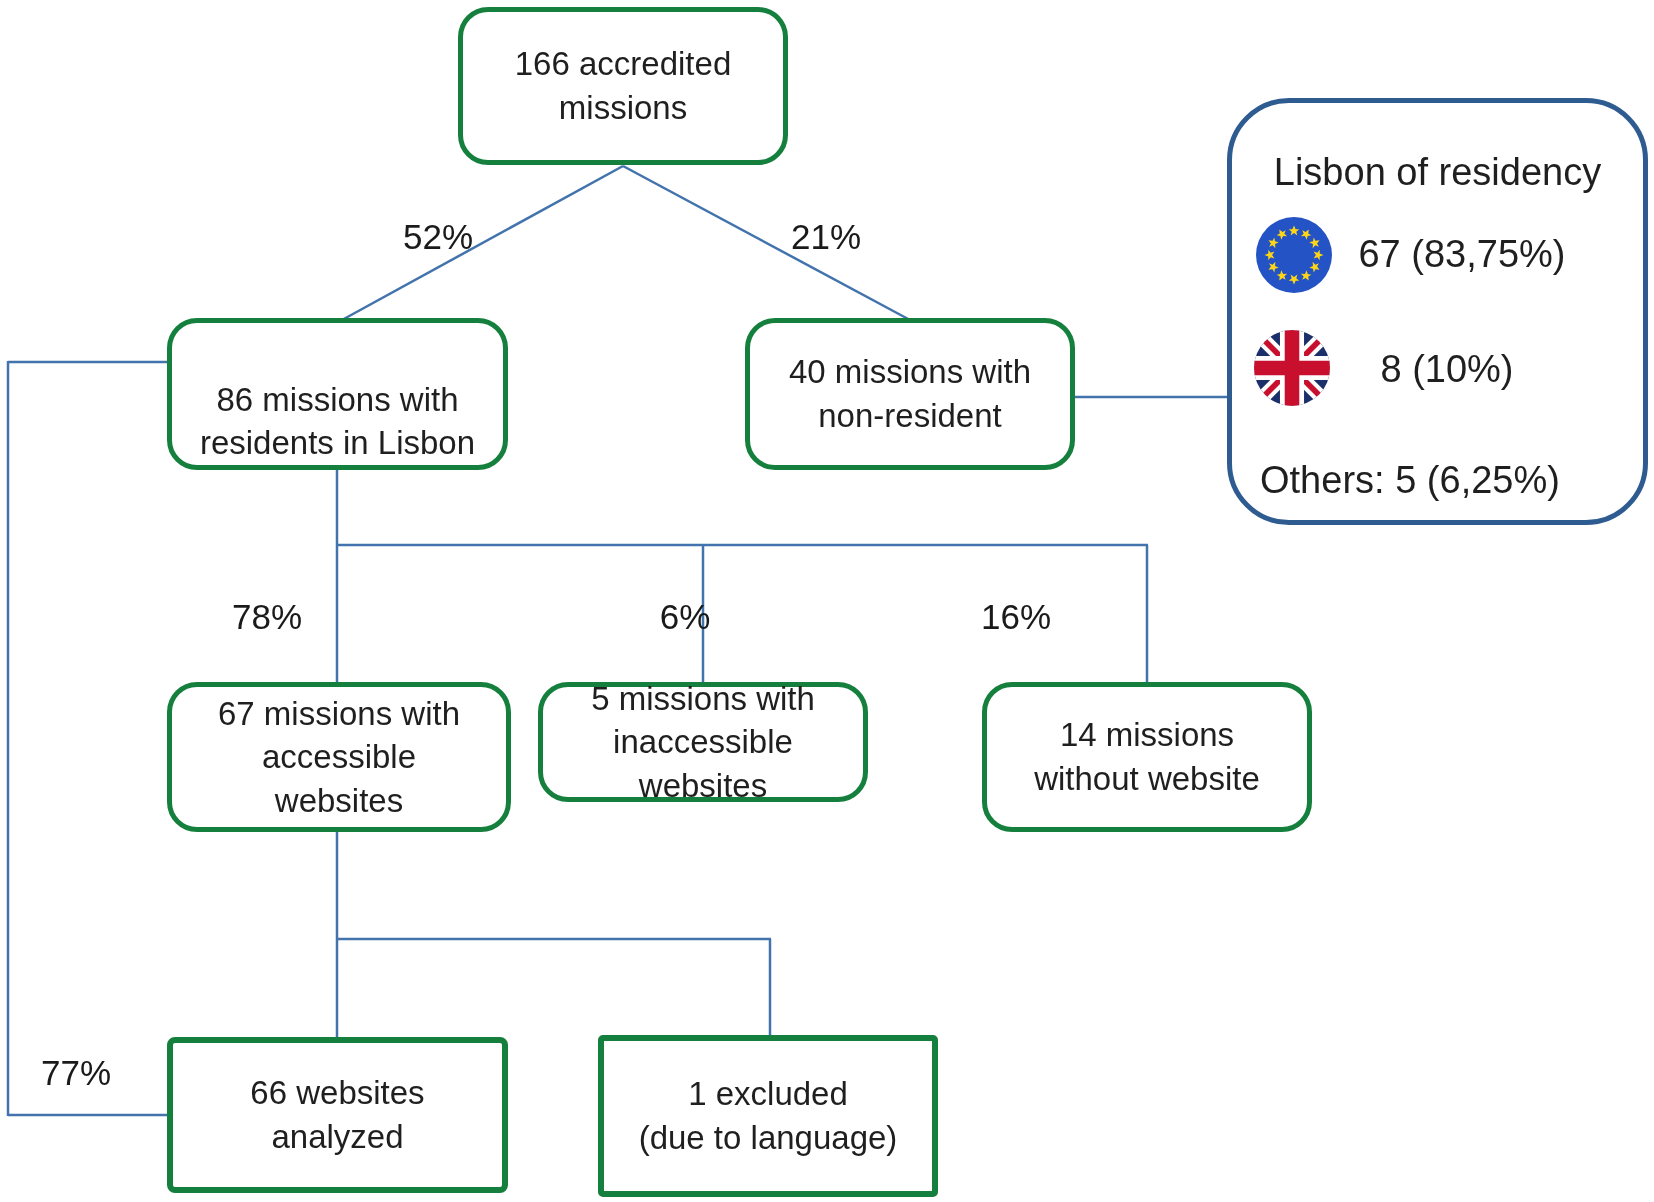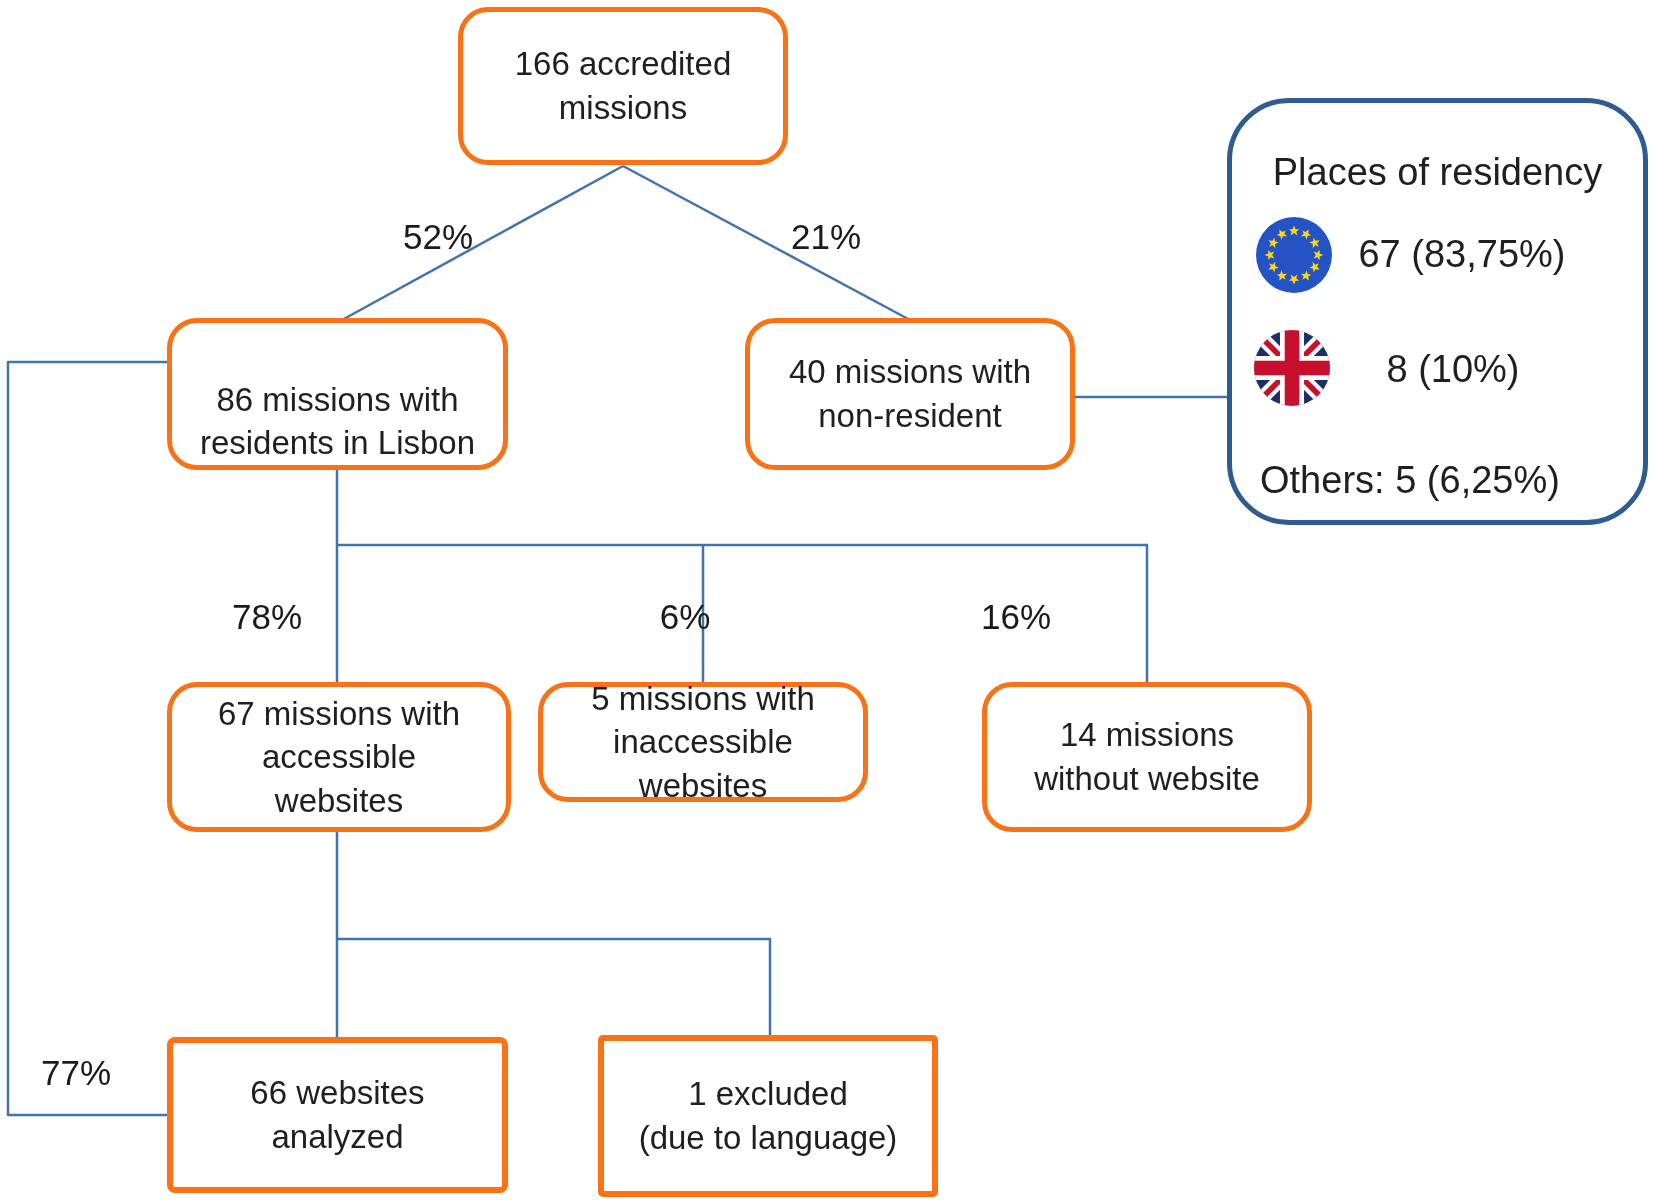--- a/index.html
+++ b/index.html
@@ -3,21 +3,21 @@
 <meta charset="utf-8">
 <style>
   html,body{margin:0;padding:0;background:#ffffff;}
   .canvas{
     position:relative;width:1654px;height:1202px;background:#ffffff;
     font-family:"Liberation Sans",sans-serif;color:#1f1f1f;overflow:hidden;
   }
   .lines{position:absolute;left:0;top:0;width:1654px;height:1202px;}
   .lines line{stroke:#4273ad;stroke-width:2.5;}
   .node{
-    position:absolute;background:#ffffff;border:5px solid #f97316;border-radius:30px;
+    position:absolute;background:#ffffff;border:5px solid #15803d;border-radius:30px;
     display:flex;align-items:center;justify-content:center;text-align:center;
     box-sizing:border-box;
   }
   .node-label{
     white-space:pre-line;font-size:33px;line-height:1.32;color:#1f1f1f;
   }
   .pct{
     position:absolute;transform:translate(-50%,-50%);font-size:35px;color:#1a1a1a;
   }
   .places{
@@ -26,21 +26,21 @@
   }
   .places-title{
     position:absolute;left:0;top:48px;width:100%;text-align:center;font-size:38px;
   }
   .flag{position:absolute;width:76px;height:76px;}
   .flag svg{display:block;width:76px;height:76px;}
   .flag-eu{left:24px;top:114px;}
   .flag-uk{left:22px;top:227px;}
   .res-value{position:absolute;font-size:38px;text-align:center;}
   .res-value-eu{left:110px;top:130px;width:240px;}
-  .res-value-uk{left:116px;top:245px;width:210px;}
+  .res-value-uk{left:110px;top:245px;width:210px;}
   .res-others{position:absolute;left:28px;top:356px;font-size:38px;}
 </style>
 </head>
 <body>
 
 <div class="canvas">
 
   <svg class="lines" viewBox="0 0 1654 1202" xmlns="http://www.w3.org/2000/svg">
     <line x1="623" y1="166" x2="342" y2="320"></line>
     <line x1="623" y1="166" x2="910" y2="320"></line>
@@ -100,21 +100,21 @@
     <span class="node-label">66 websites
 analyzed</span>
   </div>
 
   <div class="node" style="left:598px;top:1035px;width:340px;height:162px;border-width:6px;border-radius:5px;">
     <span class="node-label">1 excluded
 (due to language)</span>
   </div>
 
   <div class="places">
-    <div class="places-title">Places of residency</div>
+    <div class="places-title">Lisbon of residency</div>
 
     <span class="flag flag-eu">
       <svg viewBox="-38 -38 76 76" xmlns="http://www.w3.org/2000/svg">
         <defs>
           <path id="star" d="M0,-5.5 L1.62,-1.7 5.23,-1.7 2.3,0.65 3.4,4.45 0,2.1 -3.4,4.45 -2.3,0.65 -5.23,-1.7 -1.62,-1.7 Z"></path>
         </defs>
         <circle r="38" fill="#2353c4"></circle>
         <g fill="#ffd617">
           <use href="#star" transform="rotate(0) translate(0,-24)"></use>
           <use href="#star" transform="rotate(30) translate(0,-24)"></use>

